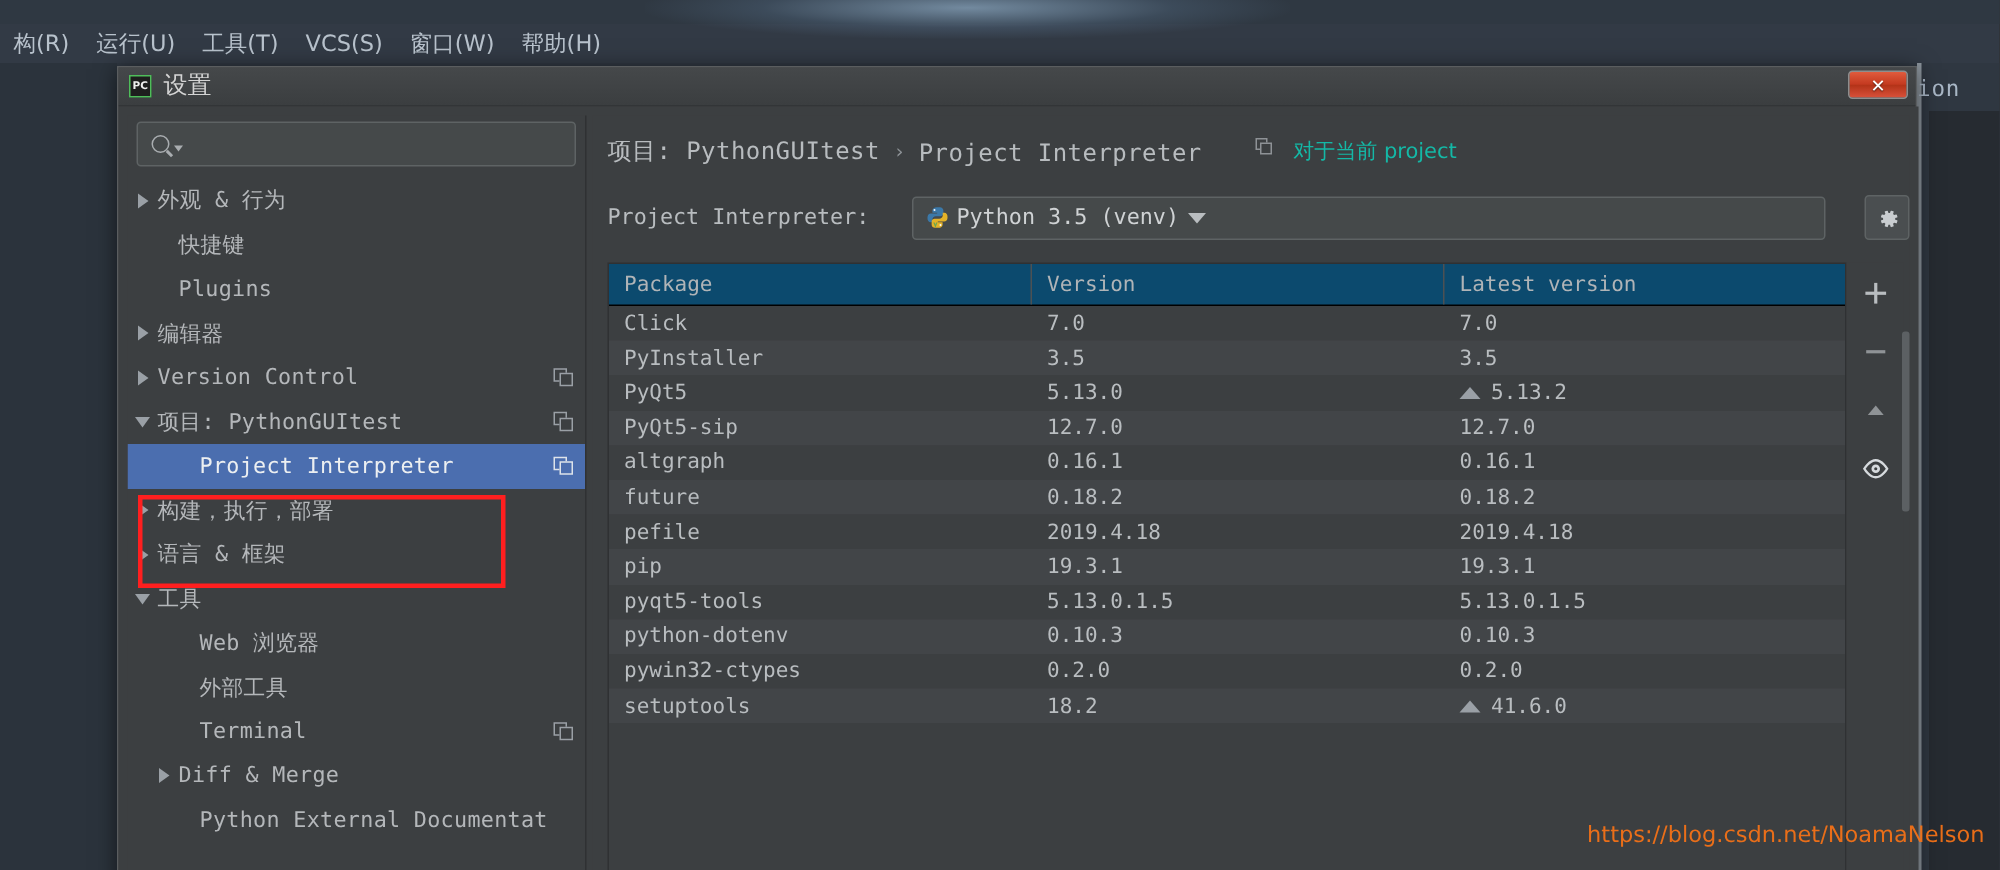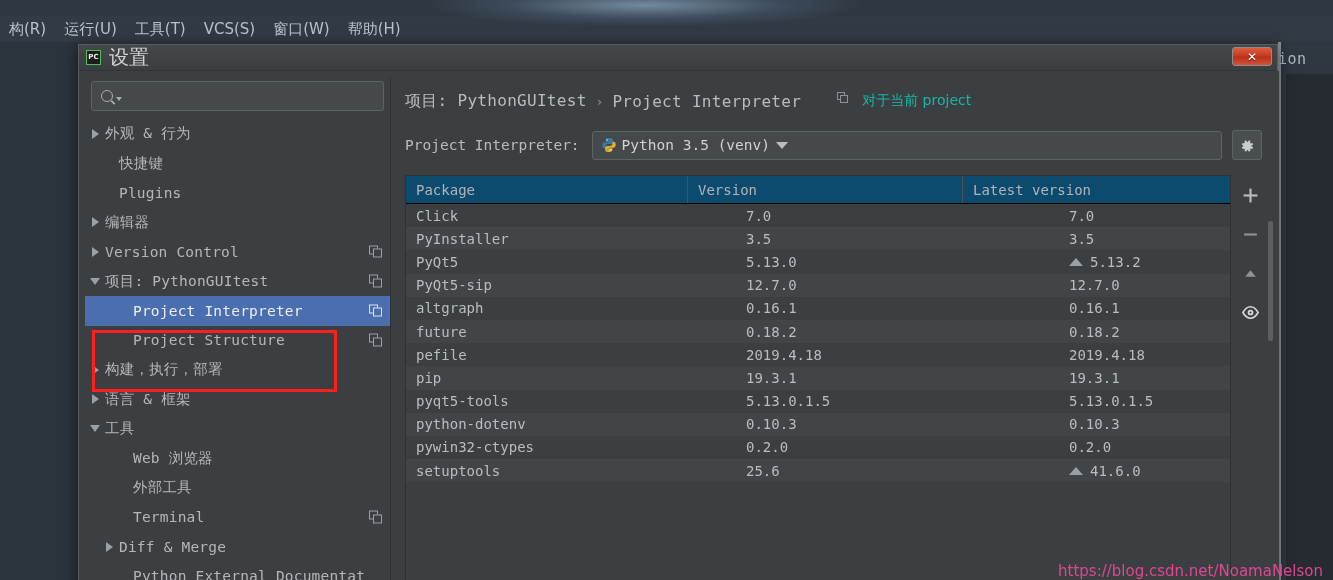--- a/index.html
+++ b/index.html
@@ -73,21 +73,21 @@
   #pc-logo {
     width: 15px; height: 15px; flex: 0 0 auto;
     background: #1e1e1e;
     border: 1px solid #4fbd5a;
     position: relative;
     display: flex; align-items: center; justify-content: center;
     font-size: 7px; color: #eee; font-weight: bold;
     font-family: "DejaVu Sans", sans-serif; line-height: 1;
   }
   #title-text {
-    margin-left: 8px; color: #d4d4d4; font-size: 20px;
+    margin-left: 8px; color: #d4d4d4; font-size: 16px;
     font-family: Liberation Serif, serif;
   }
   #close-btn {
     position: absolute; right: 5px; top: 2px;
     width: 40px; height: 19px;
     background: linear-gradient(180deg, #e05b3d 0%, #c43a20 48%, #b33318 52%, #d8513a 100%);
     border: 1px solid #8e8e8e;
     border-radius: 3px;
     color: #fff; font-size: 12px; font-weight: bold;
     display: flex; align-items: center; justify-content: center;
@@ -196,21 +196,21 @@
   #forproject {
     margin-left: 36px; display:flex; align-items:flex-start; gap:13px;
     color:#14b8a6; font-size:14px;
     font-family:"DejaVu Sans", "Liberation Sans", sans-serif;
   }
   #forproject .copy-ico2 { position: relative; width:12px; height:12px; display:inline-block; }
   #forproject .copy-ico2 .b1 { position:absolute; left:0; top:0; width:8px;height:8px; border:1.4px solid #8e9296; }
   #forproject .copy-ico2 .b2 { position:absolute; left:3px; top:3px; width:8px;height:8px; border:1.4px solid #8e9296; background:#3c3f41; }
 
   #interp-row {
-    height: 48px; display: flex; align-items: center; gap: 0;
+    height: 48px; display: flex; align-items: center; gap: 16px;
   }
   #interp-label {
     color: #b8bcbf; font-size: 14.5px; white-space: nowrap;
     font-family:"DejaVu Sans Mono", monospace;
   }
   #interp-combo {
     margin-left: 12px;
     flex: 1; max-width: 630px;
     height: 29px;
     background: #45494a;
@@ -247,21 +247,21 @@
            border-bottom: 1px solid #000000; }
   .th {
     color: #b0b4b7; font-size: 14px; display: flex; align-items: center;
     padding-left: 10px; border-right: 1px solid #4d5153;
     font-family:"DejaVu Sans Mono", monospace;
   }
   .th.c1 { width: 282px; flex: 0 0 282px; }
   .th.c2 { width: 275px; flex: 0 0 275px; }
   .th.c3 { flex: 1; border-right: none; }
   #tbody { flex:1; overflow:hidden; }
-  .tr { display: flex; height: 23.2px; align-items: center; gap: 48px; }
+  .tr { display: flex; height: 23.2px; align-items: center; }
   .tr.odd  { background: #3c3f41; }
   .tr.even { background: #424548; }
   .td {
     color: #b9bdc0; font-size: 14px; padding-left: 10px;
     white-space: nowrap; overflow: hidden;
     font-family:"DejaVu Sans Mono", monospace;
     display: flex; align-items: center;
   }
   .td.c1 { width: 282px; flex: 0 0 282px; }
   .td.c2 { width: 275px; flex: 0 0 275px; }
@@ -279,22 +279,22 @@
   }
   .tbtn { width: 22px; height: 22px; display:flex; align-items:center; justify-content:center; }
 
   
   #tscroll {
     position:absolute; right: 0px; top: 144px; width: 5px; height: 120px;
     background: #5c6063; border-radius: 2px;
   }
 
   #watermark {
-    position: absolute; right: 10px; bottom: 0;
-    color: #ec4899; font-size: 15px; opacity: .92;
+    position: absolute; right: 10px; bottom: 15px;
+    color: #f97316; font-size: 15px; opacity: .92;
     font-family: "DejaVu Sans", "Liberation Sans", sans-serif;
     z-index: 20;
   }
 </style>
 </head>
 <body>
 
 <div id="bg">
   <div id="bg-top-strip"></div>
   <div id="bg-editorarea"></div>
@@ -368,28 +368,20 @@
             </div>
             <span class="tlabel">项目: PythonGUItest</span>
             <span class="copy-ico">
               <i class="b1"></i>
               <i class="b2"></i>
             </span>
           </div>
           <div class="trow sel">
             <div class="tw-arrow" style="margin-left: 28px;"></div>
             <span class="tlabel">Project Interpreter</span>
-            <span class="copy-ico">
-              <i class="b1"></i>
-              <i class="b2"></i>
-            </span>
-          </div>
-          <div class="trow">
-            <div class="tw-arrow" style="margin-left: 28px;"></div>
-            <span class="tlabel">Project Structure</span>
             <span class="copy-ico">
               <i class="b1"></i>
               <i class="b2"></i>
             </span>
           </div>
           <div class="trow">
             <div class="tw-arrow" style="margin-left: 0px;">
               <i class="caret-r"></i>
             </div>
             <span class="tlabel">构建，执行，部署</span>
@@ -557,21 +549,21 @@
               </div>
               <div class="tr odd">
                 <div class="td c1">pywin32-ctypes</div>
                 <div class="td c2">0.2.0</div>
                 <div class="td c3">
                   <span>0.2.0</span>
                 </div>
               </div>
               <div class="tr even">
                 <div class="td c1">setuptools</div>
-                <div class="td c2">25.6</div>
+                <div class="td c2">18.2</div>
                 <div class="td c3">
                   <i class="up-arrow"></i>
                   <span>41.6.0</span>
                 </div>
               </div>
             </div>
         </div>
         <div id="tbar">
           <div class="tbtn">
             <svg width="17" height="17" viewBox="0 0 16 16">

